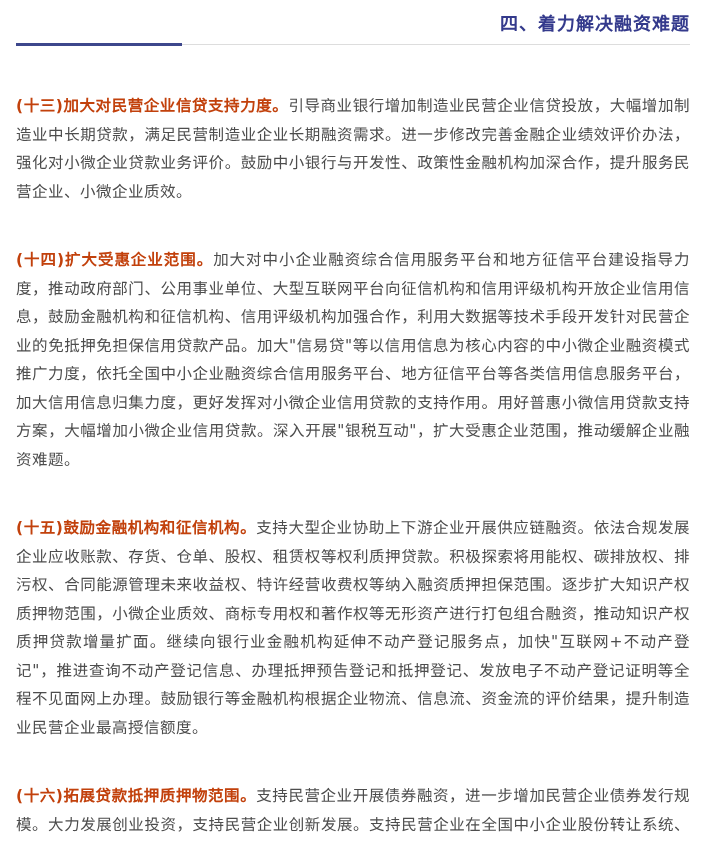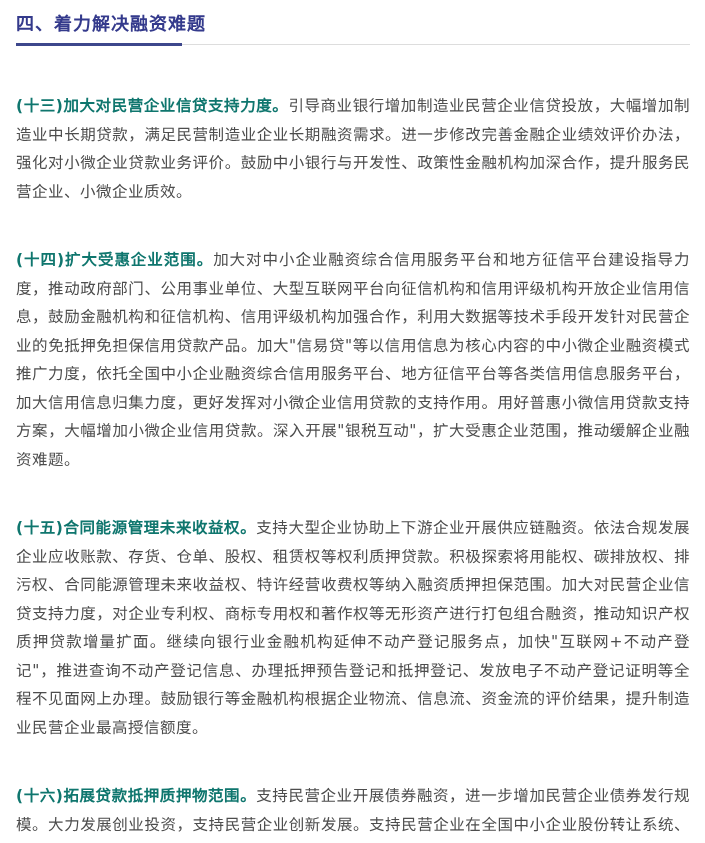--- a/index.html
+++ b/index.html
@@ -16,20 +16,21 @@
   }
   
   .section-header { margin-bottom: 46px; }
   .section-title {
     font-size: 18px;
     font-weight: bold;
     letter-spacing: 1px;
     color: #343a8c;
     line-height: 22px;
     margin-bottom: 7px;
+    text-align: right;
   }
   .divider {
     display: flex;
     align-items: center;
     height: 4px;
   }
   .divider-accent {
     width: 166px;
     height: 3px;
     background: #3d478c;
@@ -45,21 +46,21 @@
     font-size: 15.5px;
     line-height: 28.5px;
     letter-spacing: 0.5px;
     color: #4d4d4d;
     text-align: justify;
     margin-bottom: 40px;
   }
   .para:last-child { margin-bottom: 0; }
   .para .lead {
     font-weight: bold;
-    color: #0f766e;
+    color: #c2410c;
   }
 </style>
 </head>
 <body>
 
 <div class="page">
 
   <header class="section-header">
     <h1 class="section-title">四、着力解决融资难题</h1>
     <div class="divider">
@@ -67,19 +68,19 @@
       <span class="divider-rest"></span>
     </div>
   </header>
 
   <main>
 
     <p class="para"><span class="lead">(十三)加大对民营企业信贷支持力度。</span><span>引导商业银行增加制造业民营企业信贷投放，大幅增加制造业中长期贷款，满足民营制造业企业长期融资需求。进一步修改完善金融企业绩效评价办法，强化对小微企业贷款业务评价。鼓励中小银行与开发性、政策性金融机构加深合作，提升服务民营企业、小微企业质效。</span></p>
 
     <p class="para"><span class="lead">(十四)扩大受惠企业范围。</span><span>加大对中小企业融资综合信用服务平台和地方征信平台建设指导力度，推动政府部门、公用事业单位、大型互联网平台向征信机构和信用评级机构开放企业信用信息，鼓励金融机构和征信机构、信用评级机构加强合作，利用大数据等技术手段开发针对民营企业的免抵押免担保信用贷款产品。加大"信易贷"等以信用信息为核心内容的中小微企业融资模式推广力度，依托全国中小企业融资综合信用服务平台、地方征信平台等各类信用信息服务平台，加大信用信息归集力度，更好发挥对小微企业信用贷款的支持作用。用好普惠小微信用贷款支持方案，大幅增加小微企业信用贷款。深入开展"银税互动"，扩大受惠企业范围，推动缓解企业融资难题。</span></p>
 
-    <p class="para"><span class="lead">(十五)合同能源管理未来收益权。</span><span>支持大型企业协助上下游企业开展供应链融资。依法合规发展企业应收账款、存货、仓单、股权、租赁权等权利质押贷款。积极探索将用能权、碳排放权、排污权、合同能源管理未来收益权、特许经营收费权等纳入融资质押担保范围。加大对民营企业信贷支持力度，对企业专利权、商标专用权和著作权等无形资产进行打包组合融资，推动知识产权质押贷款增量扩面。继续向银行业金融机构延伸不动产登记服务点，加快"互联网+不动产登记"，推进查询不动产登记信息、办理抵押预告登记和抵押登记、发放电子不动产登记证明等全程不见面网上办理。鼓励银行等金融机构根据企业物流、信息流、资金流的评价结果，提升制造业民营企业最高授信额度。</span></p>
+    <p class="para"><span class="lead">(十五)鼓励金融机构和征信机构。</span><span>支持大型企业协助上下游企业开展供应链融资。依法合规发展企业应收账款、存货、仓单、股权、租赁权等权利质押贷款。积极探索将用能权、碳排放权、排污权、合同能源管理未来收益权、特许经营收费权等纳入融资质押担保范围。逐步扩大知识产权质押物范围，小微企业质效、商标专用权和著作权等无形资产进行打包组合融资，推动知识产权质押贷款增量扩面。继续向银行业金融机构延伸不动产登记服务点，加快"互联网+不动产登记"，推进查询不动产登记信息、办理抵押预告登记和抵押登记、发放电子不动产登记证明等全程不见面网上办理。鼓励银行等金融机构根据企业物流、信息流、资金流的评价结果，提升制造业民营企业最高授信额度。</span></p>
 
     <p class="para"><span class="lead">(十六)拓展贷款抵押质押物范围。</span><span>支持民营企业开展债券融资，进一步增加民营企业债券发行规模。大力发展创业投资，支持民营企业创新发展。支持民营企业在全国中小企业股份转让系统、区域性股权市场挂牌交易和融资。</span></p>
 
   </main>
 
 </div>
 
 </body></html>

